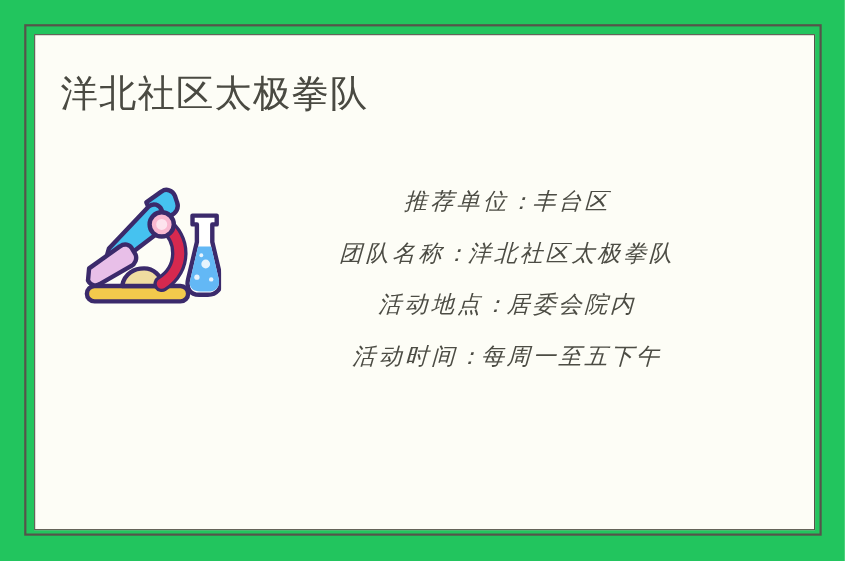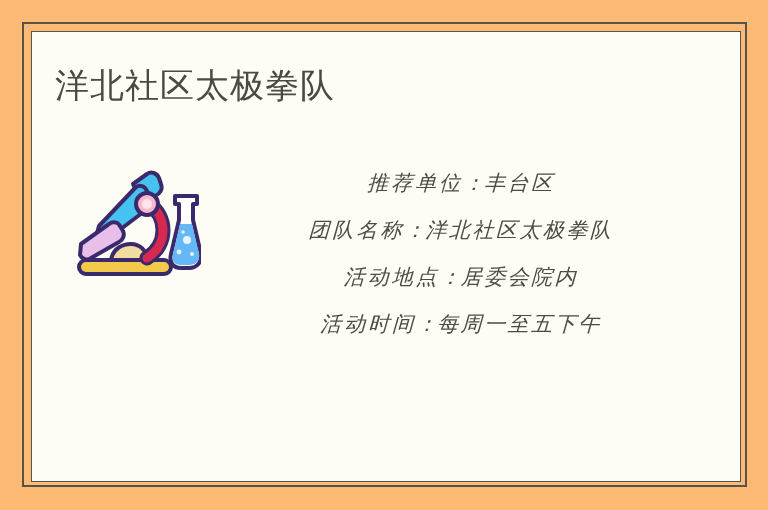--- a/index.html
+++ b/index.html
@@ -13,21 +13,21 @@
     font-family: "Liberation Sans", "DejaVu Sans", sans-serif;
     overflow: hidden;
   }
 
   #card {
     position: absolute;
     left: 0;
     top: 0;
     width: 768px;
     height: 510px;
-    background: #fdba74;
+    background: #22c55e;
   }
 
   
   .frame-outer {
     position: absolute;
     left: 22px;
     top: 22px;
     width: 725px;
     height: 465px;
     border: 2px solid #55544a;

